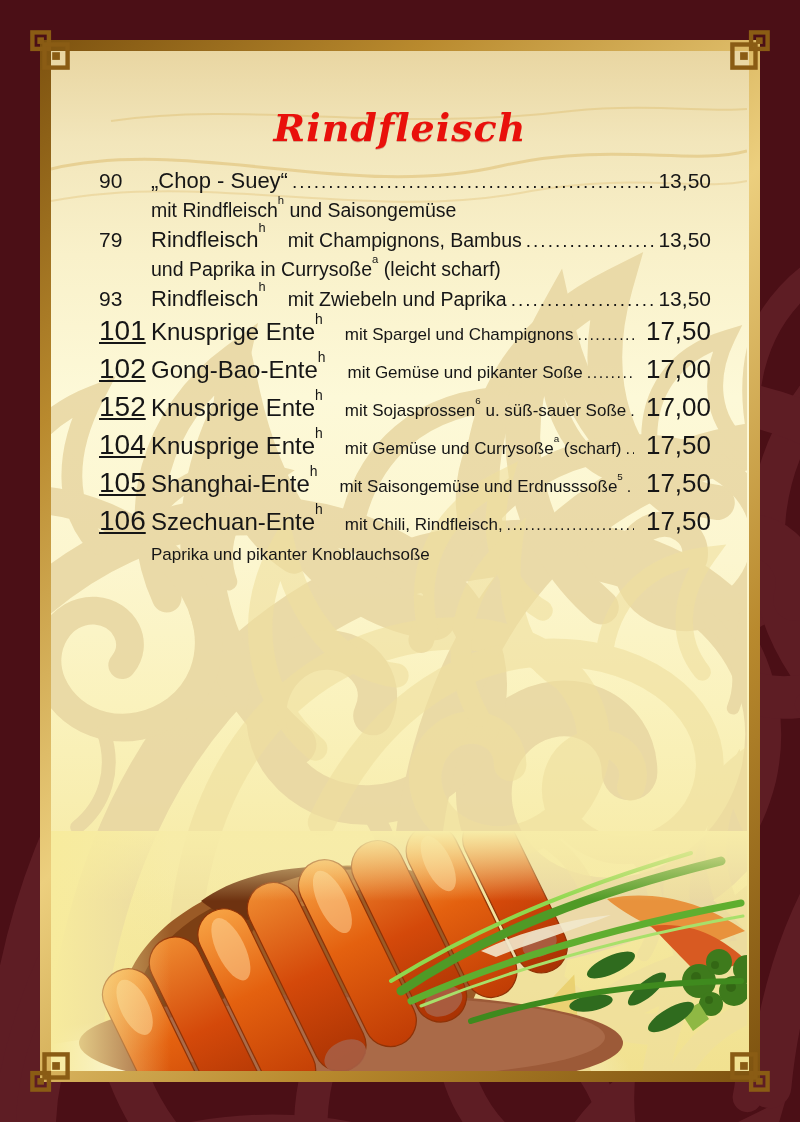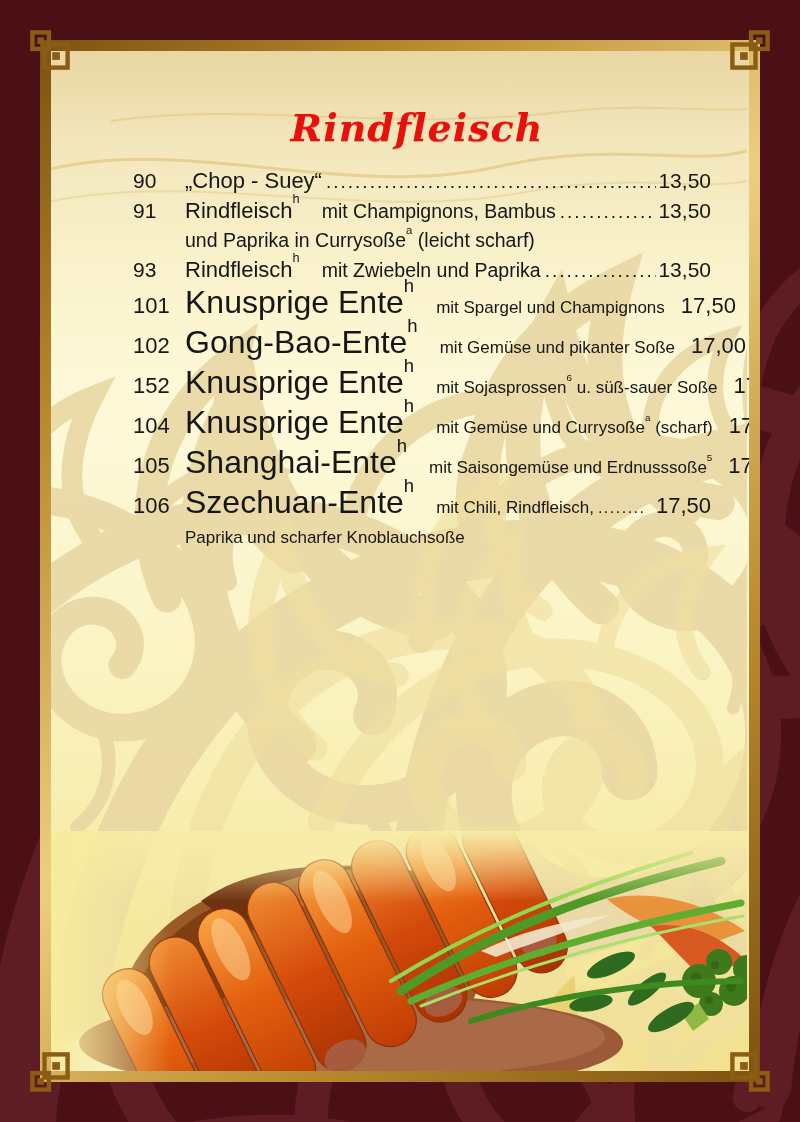--- a/index.html
+++ b/index.html
@@ -22,21 +22,20 @@
   .bg-decor{position:absolute;inset:0;width:800px;height:1122px;}
   .gold-frame{
     position:absolute;inset:40px;
     background:linear-gradient(135deg,#7d520f 0%,#b98a2e 22%,#eccf7e 48%,#b98a2e 74%,#7d520f 100%);
   }
   .content{
     position:absolute;inset:51px;overflow:hidden;
     background:linear-gradient(180deg,
       #e9d6a2 0%,#f2e6bb 9%,#f9f1ca 20%,#fdf9d8 34%,#fcf6cf 50%,
       #faf2bd 64%,#f7ecaa 78%,#f4e79c 88%,#f1e190 100%);
-    padding-left:34px;
   }
   .paper-decor{position:absolute;left:0;top:0;width:696px;height:1020px;pointer-events:none;}
   .sections{position:relative;}
   .sec-title{
     font-family:"DejaVu Serif",serif;font-style:italic;font-weight:700;
     color:var(--red);text-align:center;letter-spacing:1px;
     text-shadow:0 1px 0 rgba(120,0,0,.25);
   }
   .sec0 .sec-title{font-size:38px;margin:54px 0 16px;}
   .sec1 .sec-title{font-size:40px;margin:84px 0 20px;}
@@ -48,25 +47,25 @@
   .leader{flex:1 1 0;min-width:0;overflow:hidden;white-space:nowrap;margin-left:4px;}
   .sub{white-space:nowrap;}
   .sec0 .row{line-height:29px;}
   .sec0 .num{font-size:21px;}
   .sec0 .nm{font-size:22px;}
   .sec0 .ds{font-size:19.5px;}
   .sec0 .leader{font-size:19px;letter-spacing:2px;}
   .sec0 .pr{font-size:21px;margin-left:2px;}
   .sec0 .sub{font-size:19.5px;line-height:29px;padding-left:52px;}
   .sec1 .row{line-height:34px;}
-  .sec1 .num{font-size:22px;}
-  .sec1 .nm{font-size:32px;}
+  .sec1 .num{font-size:28px;text-decoration:underline;}
+  .sec1 .nm{font-size:24px;}
   .sec1 .ds{font-size:17px;}
   .sec1 .leader{font-size:16px;letter-spacing:1.5px;}
-  .sec1 .pr{font-size:22px;margin-left:12px;}
+  .sec1 .pr{font-size:26px;margin-left:12px;}
   .sec1 .sub{font-size:17px;line-height:25px;padding-left:52px;}
   sup{font-size:58%;line-height:0;position:relative;top:-.5em;letter-spacing:0;}
   .photo{position:absolute;left:0;bottom:0;width:696px;height:240px;pointer-events:none;}
   .corner{position:absolute;width:44px;height:44px;color:#8a5c14;z-index:5;}
   .corner.tl{left:28px;top:28px;}
   .corner.tr{right:28px;top:28px;transform:rotate(90deg);}
   .corner.br{right:28px;bottom:28px;transform:rotate(180deg);}
   .corner.bl{left:28px;bottom:28px;transform:rotate(270deg);}
 </style>
 </head>
@@ -150,22 +149,23 @@
     <div class="sections">
       <section class="menu-section sec0">
         <h2 class="sec-title">Rindfleisch</h2>
         <div class="items">
             <div class="row">
               <span class="num">90</span>
               <span class="nm">„Chop - Suey“</span>
               <span class="leader">........................................................................................................................</span>
               <span class="pr">13,50</span>
             </div>
-            <div class="row">
-              <span class="num">91</span>
+            <div class="sub">mit Rindfleisch<sup>h</sup> und Saisongemüse</div>
+            <div class="row">
+              <span class="num">79</span>
               <span class="nm">Rindfleisch<sup>h</sup></span>
               <span class="ds">mit Champignons, Bambus</span>
               <span class="leader">........................................................................................................................</span>
               <span class="pr">13,50</span>
             </div>
             <div class="sub">und Paprika in Currysoße<sup>a</sup> (leicht scharf)</div>
             <div class="row">
               <span class="num">93</span>
               <span class="nm">Rindfleisch<sup>h</sup></span>
               <span class="ds">mit Zwiebeln und Paprika</span>
@@ -211,21 +211,21 @@
               <span class="leader">........................................................................................................................</span>
               <span class="pr">17,50</span>
             </div>
             <div class="row">
               <span class="num">106</span>
               <span class="nm">Szechuan-Ente<sup>h</sup></span>
               <span class="ds">mit Chili, Rindfleisch,</span>
               <span class="leader">........................................................................................................................</span>
               <span class="pr">17,50</span>
             </div>
-            <div class="sub">Paprika und scharfer Knoblauchsoße</div>
+            <div class="sub">Paprika und pikanter Knoblauchsoße</div>
           </div>
       </section>
     </div>
 
     <svg class="photo" viewBox="0 0 696 240" preserveAspectRatio="none">
       <defs>
         <linearGradient id="gA" x1="0" y1="0" x2="0" y2="1">
           <stop offset="0" stop-color="#f7a243"></stop>
             <stop offset=".45" stop-color="#e4610f"></stop>
             <stop offset="1" stop-color="#c03c05"></stop>

